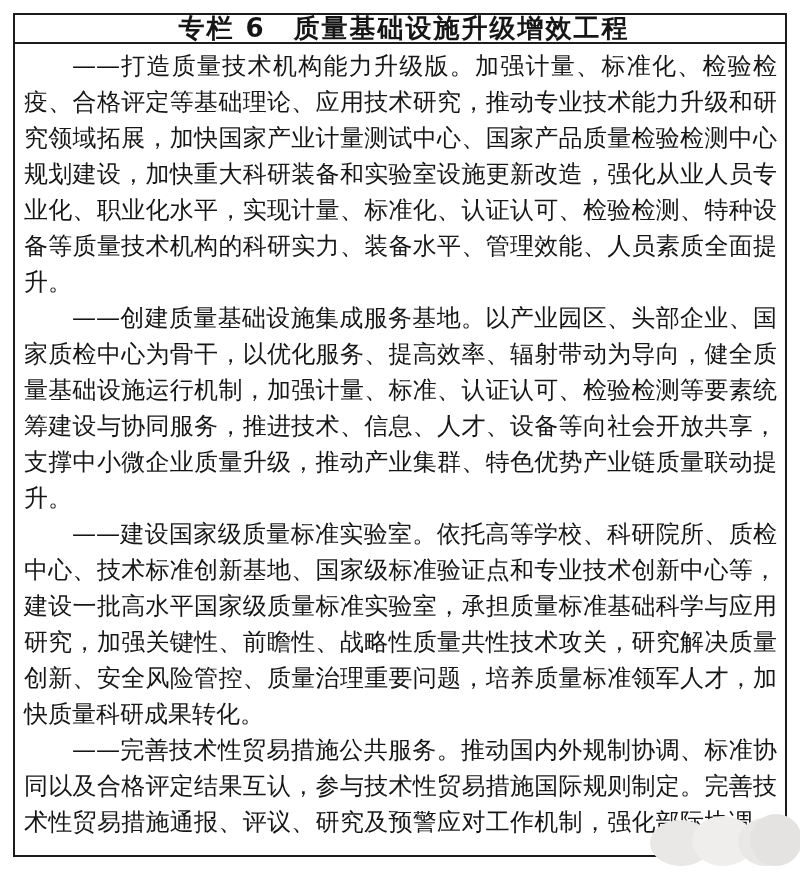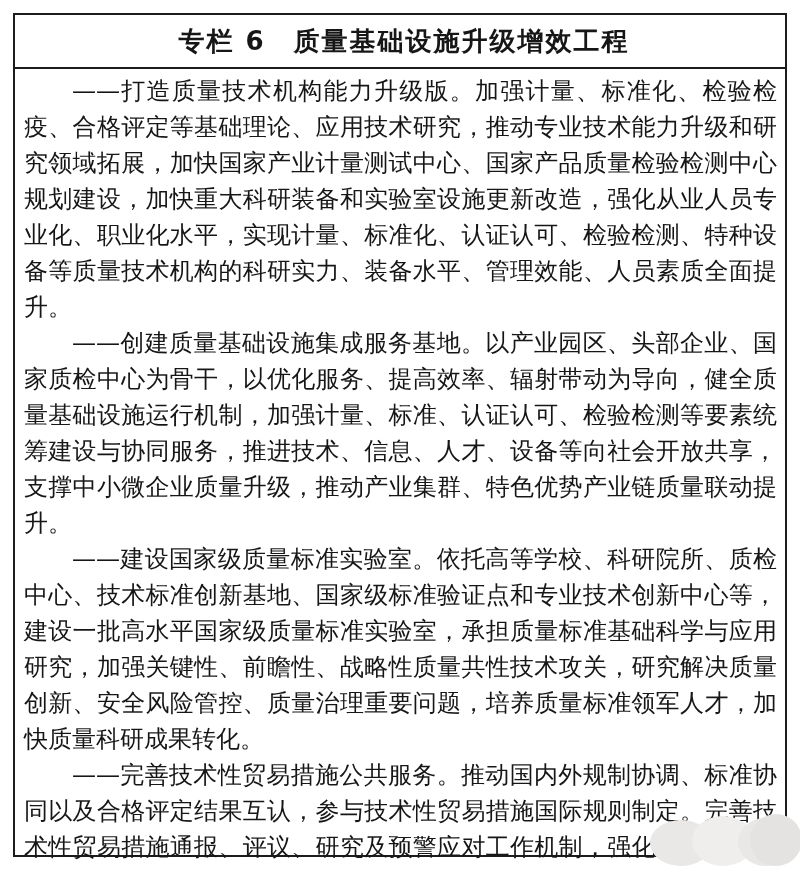--- a/index.html
+++ b/index.html
@@ -29,21 +29,21 @@
   .callout-box {
     position: absolute;
     left: 13px;
     top: 13px;
     width: 774px;
     height: 844px;
     border: 2.5px solid var(--border);
     background: var(--paper);
   }
   .box-header {
-    height: 54px;
+    height: 29px;
     border-bottom: 2.5px solid var(--border);
     display: flex;
     align-items: center;
     justify-content: center;
     font-family: "DejaVu Sans", "Liberation Sans", sans-serif;
     font-weight: bold;
     font-size: 26px;
     letter-spacing: 2px;
     color: var(--ink);
     white-space: pre;

